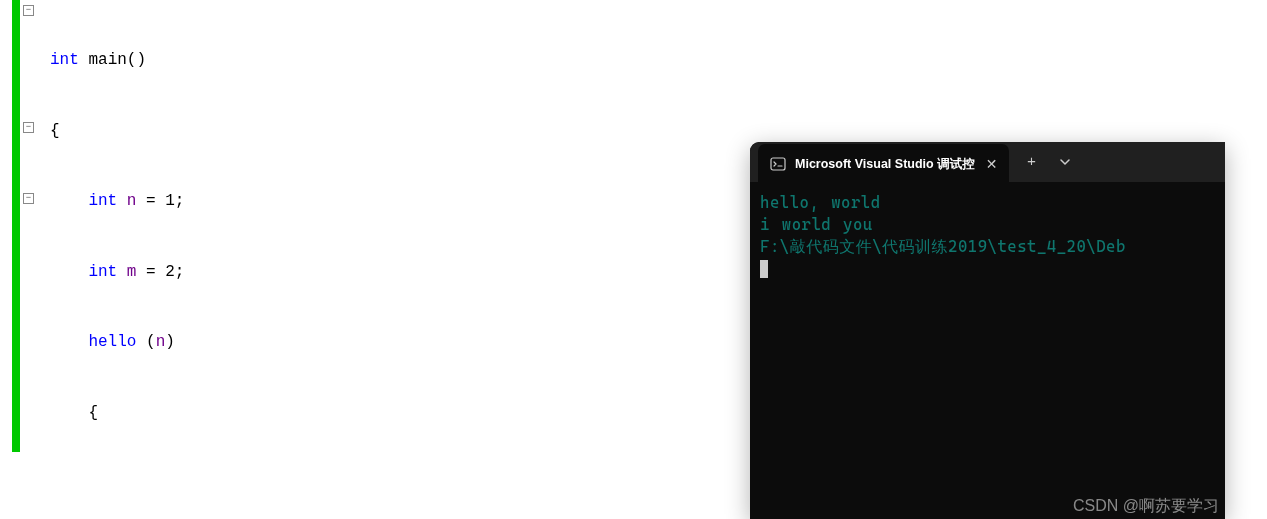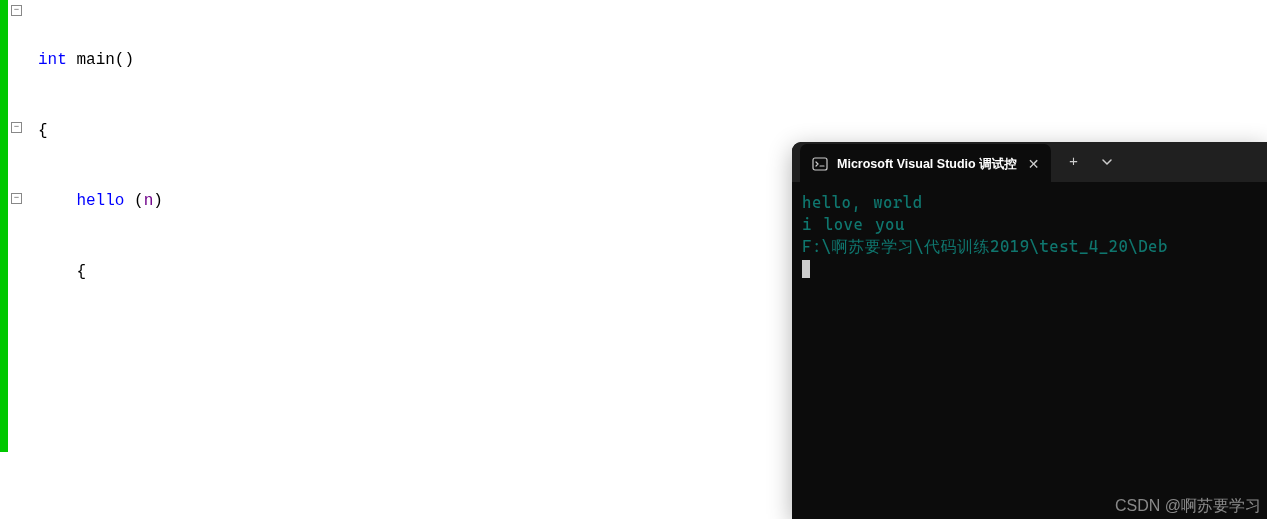--- a/index.html
+++ b/index.html
@@ -7,21 +7,21 @@
       font-family: Consolas, 'Courier New', monospace;
       font-size: 15px;
       background: #fff;
       width: 1267px;
       height: 519px;
       position: relative;
       overflow: hidden;
     }
     .editor {
       position: absolute;
-      left: 0;
+      left: 12px;
       top: 0;
       width: 780px;
       height: 452px;
       display: flex;
       background: #fff;
     }
     .marker-col {
       width: 8px;
       background: #00c800;
       flex-shrink: 0;
@@ -54,21 +54,21 @@
       white-space: pre;
       position: relative;
     }
     .line { height: 23.5px; }
     .kw { color: #0000ff; }
     .cmt { color: #008000; }
     .ident { color: #6f008a; }
 
     .terminal {
       position: absolute;
-      left: 792px;
+      left: 750px;
       top: 142px;
       width: 475px;
       height: 377px;
       background: #0c0c0c;
       border-radius: 9px 0 0 0;
       overflow: hidden;
       box-shadow: 0 6px 24px rgba(0,0,0,0.3);
     }
     .titlebar {
       height: 40px;
@@ -152,20 +152,22 @@
 <div class="editor">
   <div class="marker-col"></div>
   <div class="gutter">
     <div class="fold" style="top:5px"></div>
     <div class="fold" style="top:122px"></div>
     <div class="fold" style="top:193px"></div>
   </div>
   <div class="code">
     <div class="line"><span class="kw">int</span> <span>main</span><span>()</span></div>
     <div class="line"><span>{</span></div>
+    <div class="line">    <span class="kw">int</span> <span class="ident">n</span> <span>= </span><span>1</span><span>;</span></div>
+    <div class="line">    <span class="kw">int</span> <span class="ident">m</span> <span>= </span><span>2</span><span>;</span></div>
     <div class="line">    <span class="kw">hello</span> <span>(</span><span class="ident">n</span>)</div>
     <div class="line">    <span>{</span></div>
     
     
     
     
     
     
     
     
@@ -194,18 +196,18 @@
       <div class="tb-btn">+</div>
       <div class="tb-btn">
         <svg width="10" height="10" viewBox="0 0 10 10">
             <path d="M1 3l4 4 4-4" stroke="#ccc" stroke-width="1.5" fill="none" stroke-linecap="round"></path>
           </svg>
       </div>
     </div>
   </div>
   <div class="term-body">
     <div>hello, world</div>
-    <div>i love you</div>
-    <div>F:\啊苏要学习\代码训练2019\test_4_20\Deb</div>
+    <div>i world you</div>
+    <div>F:\敲代码文件\代码训练2019\test_4_20\Deb</div>
     <div><span class="cursor"></span></div>
   </div>
   <div class="watermark">CSDN @啊苏要学习</div>
 </div>
 
 </body></html>

